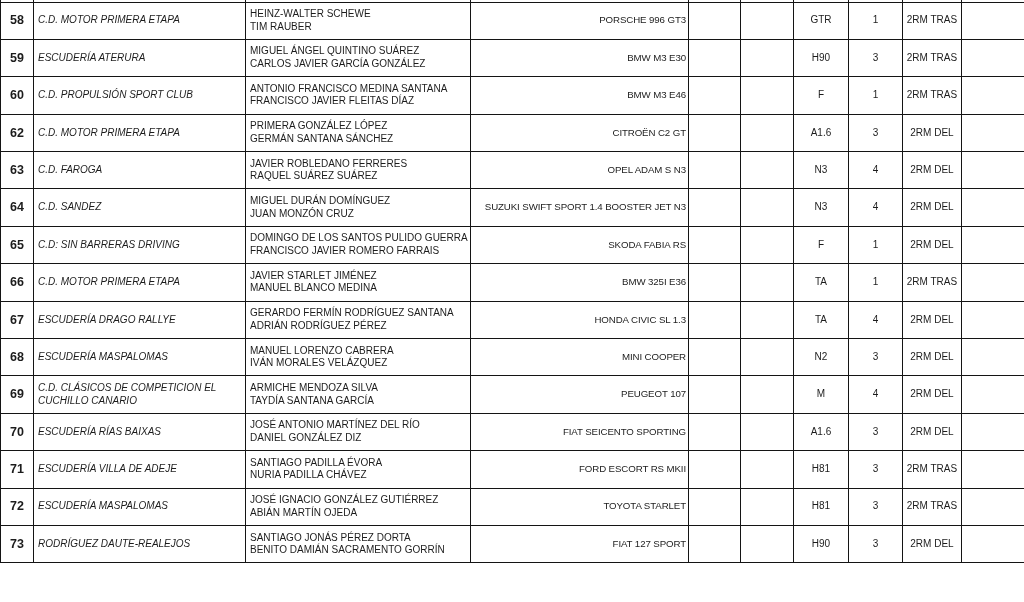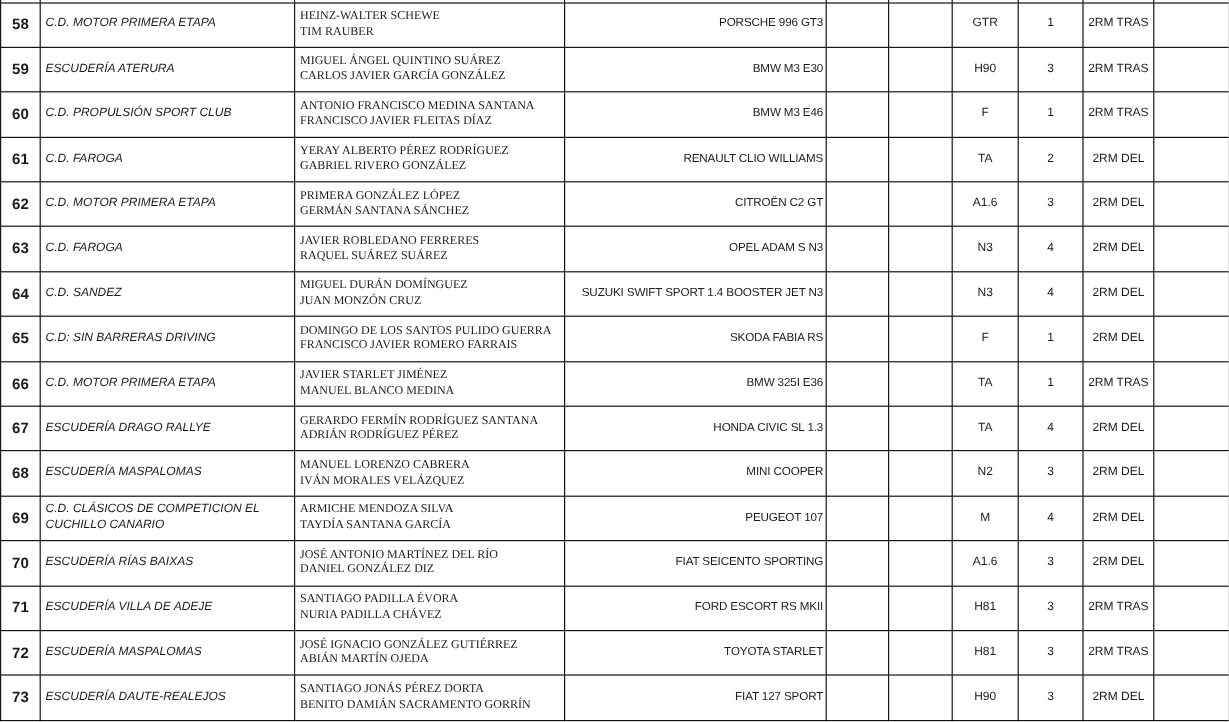--- a/index.html
+++ b/index.html
@@ -48,21 +48,21 @@
     text-align: right;
     white-space: nowrap;
     font-size: 9.7px;
     letter-spacing: -0.1px;
   }
   td.cell-center {
     text-align: center;
     padding: 0;
     white-space: nowrap;
   }
-  .driver-line { white-space: nowrap; font-family: Liberation Serif, serif; }
+  .driver-line { white-space: nowrap; }
 </style>
 </head>
 <body>
 
 <div class="page">
   <table class="entry-table">
     <colgroup>
       <col style="width:33px">
       <col style="width:212px">
       <col style="width:225px">
@@ -126,35 +126,20 @@
         </td>
         <td class="cell-car">BMW M3 E46</td>
         <td class="cell-center"></td>
         <td class="cell-center"></td>
         <td class="cell-center">F</td>
         <td class="cell-center">1</td>
         <td class="cell-center">2RM TRAS</td>
         <td class="cell-center"></td>
       </tr>
         <tr>
-        <td class="cell-num">61</td>
-        <td class="cell-club">C.D. FAROGA</td>
-        <td class="cell-drivers">
-          <div class="driver-line">YERAY ALBERTO PÉREZ RODRÍGUEZ</div>
-          <div class="driver-line">GABRIEL RIVERO GONZÁLEZ</div>
-        </td>
-        <td class="cell-car">RENAULT CLIO WILLIAMS</td>
-        <td class="cell-center"></td>
-        <td class="cell-center"></td>
-        <td class="cell-center">TA</td>
-        <td class="cell-center">2</td>
-        <td class="cell-center">2RM DEL</td>
-        <td class="cell-center"></td>
-      </tr>
-        <tr>
         <td class="cell-num">62</td>
         <td class="cell-club">C.D. MOTOR PRIMERA ETAPA</td>
         <td class="cell-drivers">
           <div class="driver-line">PRIMERA GONZÁLEZ LÓPEZ</div>
           <div class="driver-line">GERMÁN SANTANA SÁNCHEZ</div>
         </td>
         <td class="cell-car">CITROËN C2 GT</td>
         <td class="cell-center"></td>
         <td class="cell-center"></td>
         <td class="cell-center">A1.6</td>
@@ -307,21 +292,21 @@
         <td class="cell-car">TOYOTA STARLET</td>
         <td class="cell-center"></td>
         <td class="cell-center"></td>
         <td class="cell-center">H81</td>
         <td class="cell-center">3</td>
         <td class="cell-center">2RM TRAS</td>
         <td class="cell-center"></td>
       </tr>
         <tr>
         <td class="cell-num">73</td>
-        <td class="cell-club">ESCUDERÍA DAUTE-REALEJOS</td>
+        <td class="cell-club">RODRÍGUEZ DAUTE-REALEJOS</td>
         <td class="cell-drivers">
           <div class="driver-line">SANTIAGO JONÁS PÉREZ DORTA</div>
           <div class="driver-line">BENITO DAMIÁN SACRAMENTO GORRÍN</div>
         </td>
         <td class="cell-car">FIAT 127 SPORT</td>
         <td class="cell-center"></td>
         <td class="cell-center"></td>
         <td class="cell-center">H90</td>
         <td class="cell-center">3</td>
         <td class="cell-center">2RM DEL</td>

